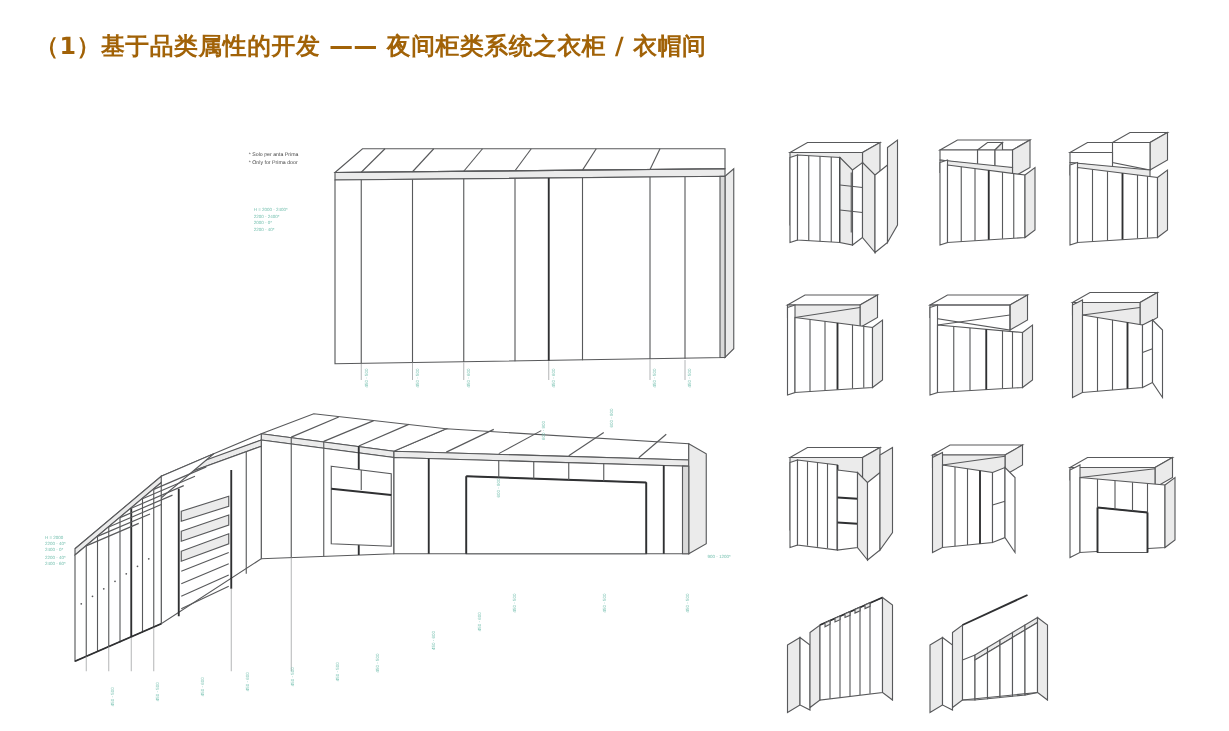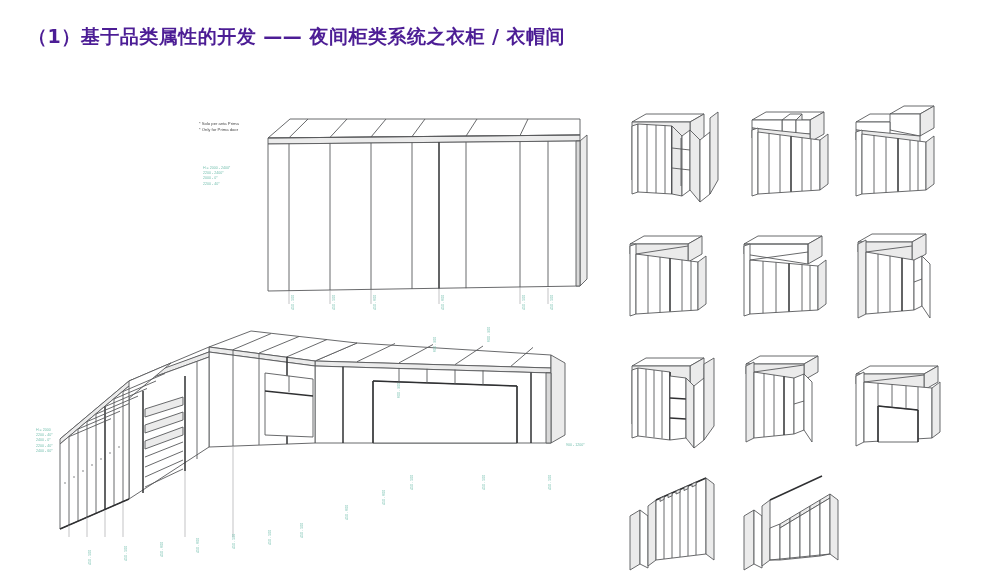--- a/index.html
+++ b/index.html
@@ -9,21 +9,21 @@
     background:#ffffff;
   }
   #slide{position:absolute;inset:0;background:#ffffff;}
 
   
   #title-block{
     position:absolute;left:28px;top:20px;width:900px;height:34px;
     display:flex;align-items:center;
   }
   #title-text{
-    font-size:19px;font-weight:bold;color:#4c1d95;
+    font-size:19px;font-weight:bold;color:#a16207;
     letter-spacing:.5px;white-space:nowrap;
     font-family:"DejaVu Sans","Liberation Sans",sans-serif;
   }
 
   
   .canvas{position:absolute;}
   .canvas svg{display:block;overflow:visible;}
 
   
   .ln{fill:none;stroke:#58595b;stroke-width:.9;stroke-linejoin:miter;}

